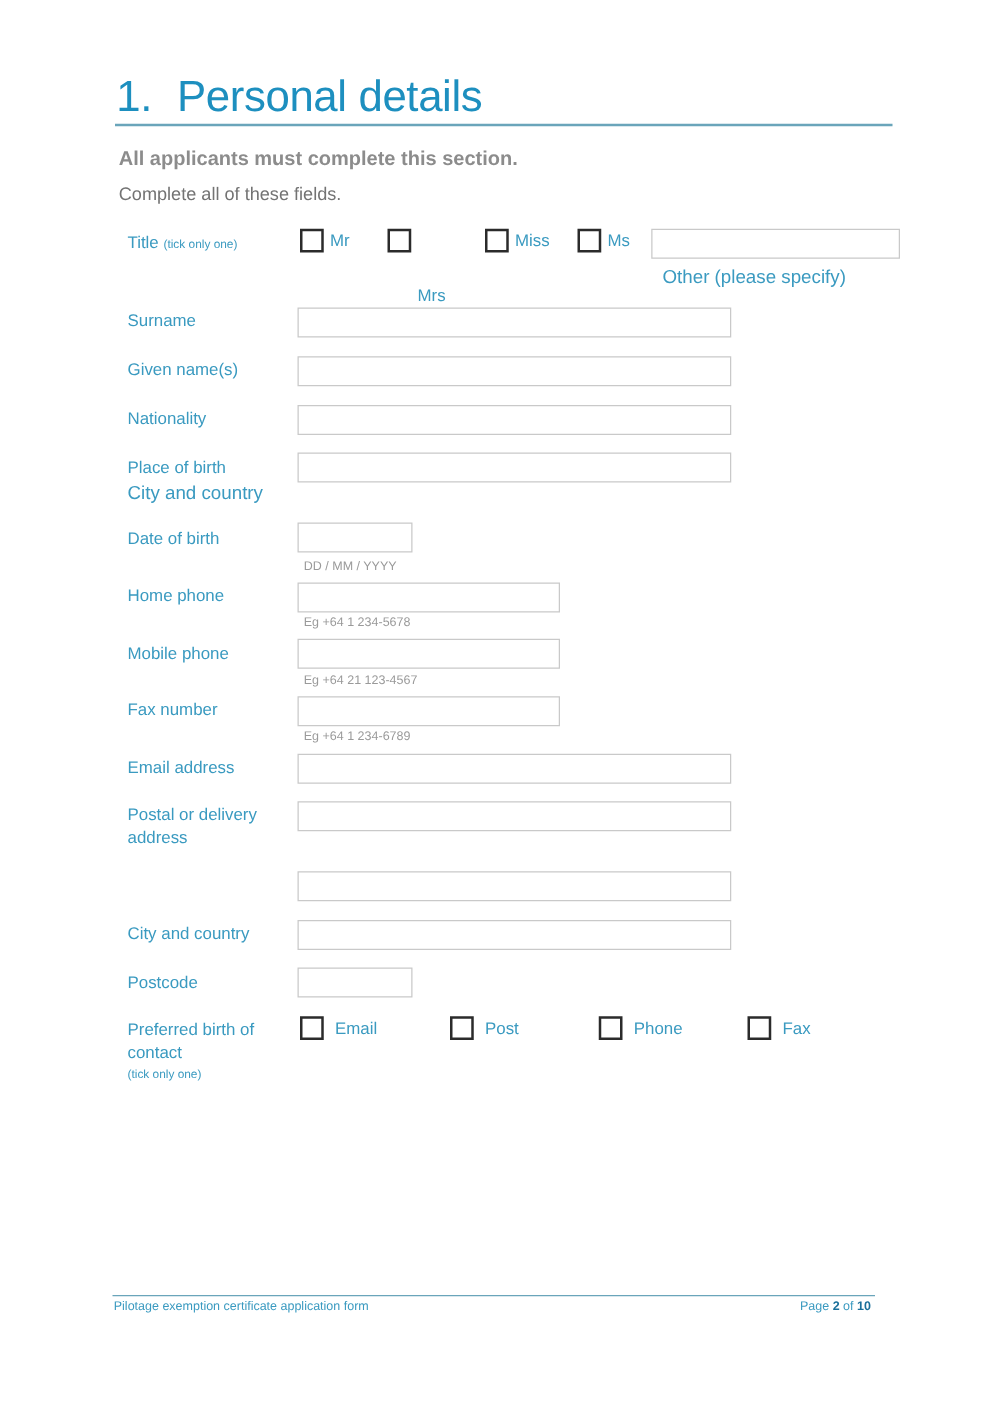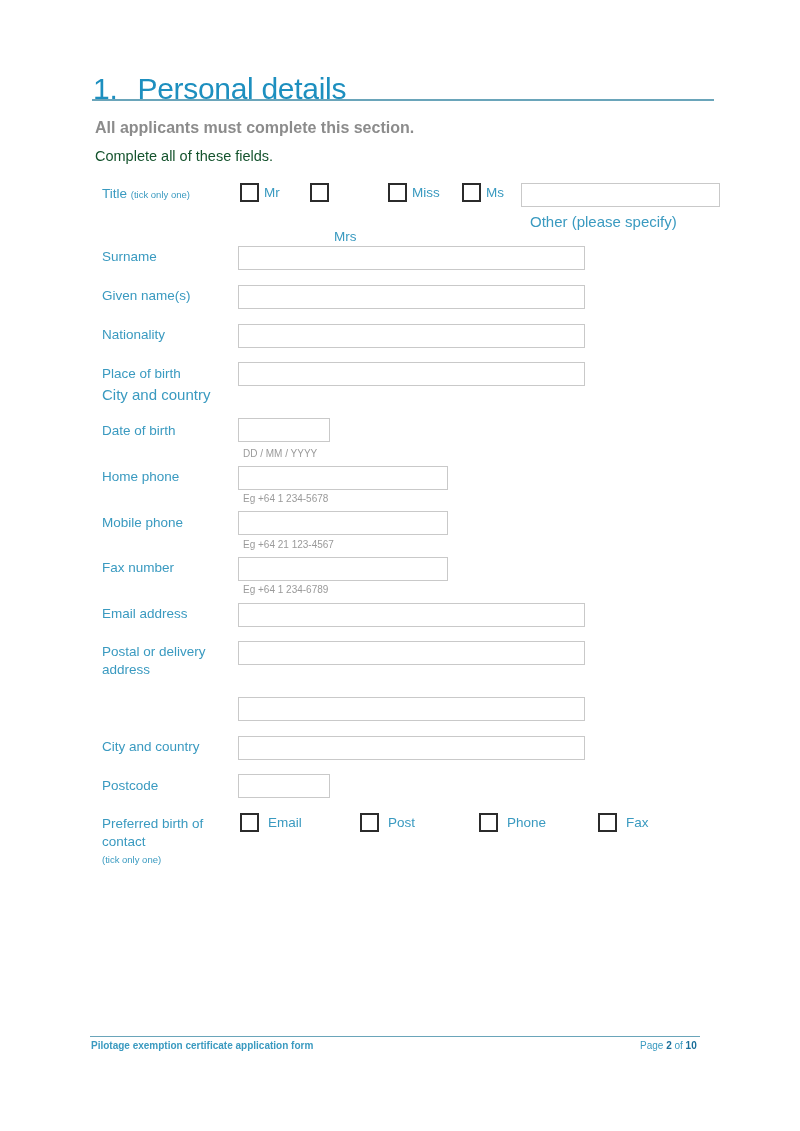--- a/index.html
+++ b/index.html
@@ -3,42 +3,42 @@
   <meta charset="utf-8">
   <style>
     * { box-sizing: border-box; margin: 0; padding: 0; }
     html, body {
       width: 800px; height: 1131px; background: #ffffff;
       font-family: "Liberation Sans", sans-serif;
       position: relative; overflow: hidden;
     }
     .abs { position: absolute; }
     .page-title {
-      left: 93px; top: 72px; font-size: 30px; color: #1d8fbf;
+      left: 93px; top: 58px; font-size: 35px; color: #1d8fbf;
       font-weight: normal; letter-spacing: -0.3px; white-space: nowrap;
     }
     .page-title .num { margin-right: 20px; }
     .title-rule { left: 92px; top: 99px; width: 622px; height: 2px; background: #6aa5ba; }
     .intro-bold { left: 95px; top: 119px; font-size: 16px; font-weight: bold; color: #8c8c8c; white-space: nowrap; }
-    .intro { left: 95px; top: 148px; font-size: 14.5px; color: #14532d; white-space: nowrap; }
+    .intro { left: 95px; top: 148px; font-size: 14.5px; color: #737373; white-space: nowrap; }
 
     .label { font-size: 13.5px; color: #3a9ac0; white-space: nowrap; line-height: 18px; }
     .label-small { font-size: 9.5px; color: #3a9ac0; }
     .sub-label { font-size: 15px; color: #3a9ac0; white-space: nowrap; }
     .hint { font-size: 10px; color: #9a9a9a; white-space: nowrap; }
     .field {
       border: 1.5px solid #c9c9c9; background: #fff; height: 24px;
     }
     .checkbox {
       width: 19px; height: 19px; border: 2px solid #2b2b2b; background: #fff;
     }
     .cb-label { font-size: 13.5px; color: #3a9ac0; white-space: nowrap; }
 
     .footer-rule { left: 90px; top: 1036px; width: 610px; height: 1px; background: #6aa5ba; }
-    .footer-left { left: 91px; top: 1040px; font-size: 10px; color: #3a9ac0; white-space: nowrap; font-weight: bold; }
+    .footer-left { left: 91px; top: 1040px; font-size: 10px; color: #3a9ac0; white-space: nowrap; }
     .footer-right { left: 640px; top: 1040px; font-size: 10px; color: #3a9ac0; white-space: nowrap; }
     .footer-right b { color: #1a6f9a; font-weight: bold; }
   </style>
 </head>
 <body>
 
 <h1 class="abs page-title"><span class="num">1.</span><span>Personal details</span></h1>
 <div class="abs title-rule"></div>
 <div class="abs intro-bold">All applicants must complete this section.</div>
 <div class="abs intro">Complete all of these fields.</div>

